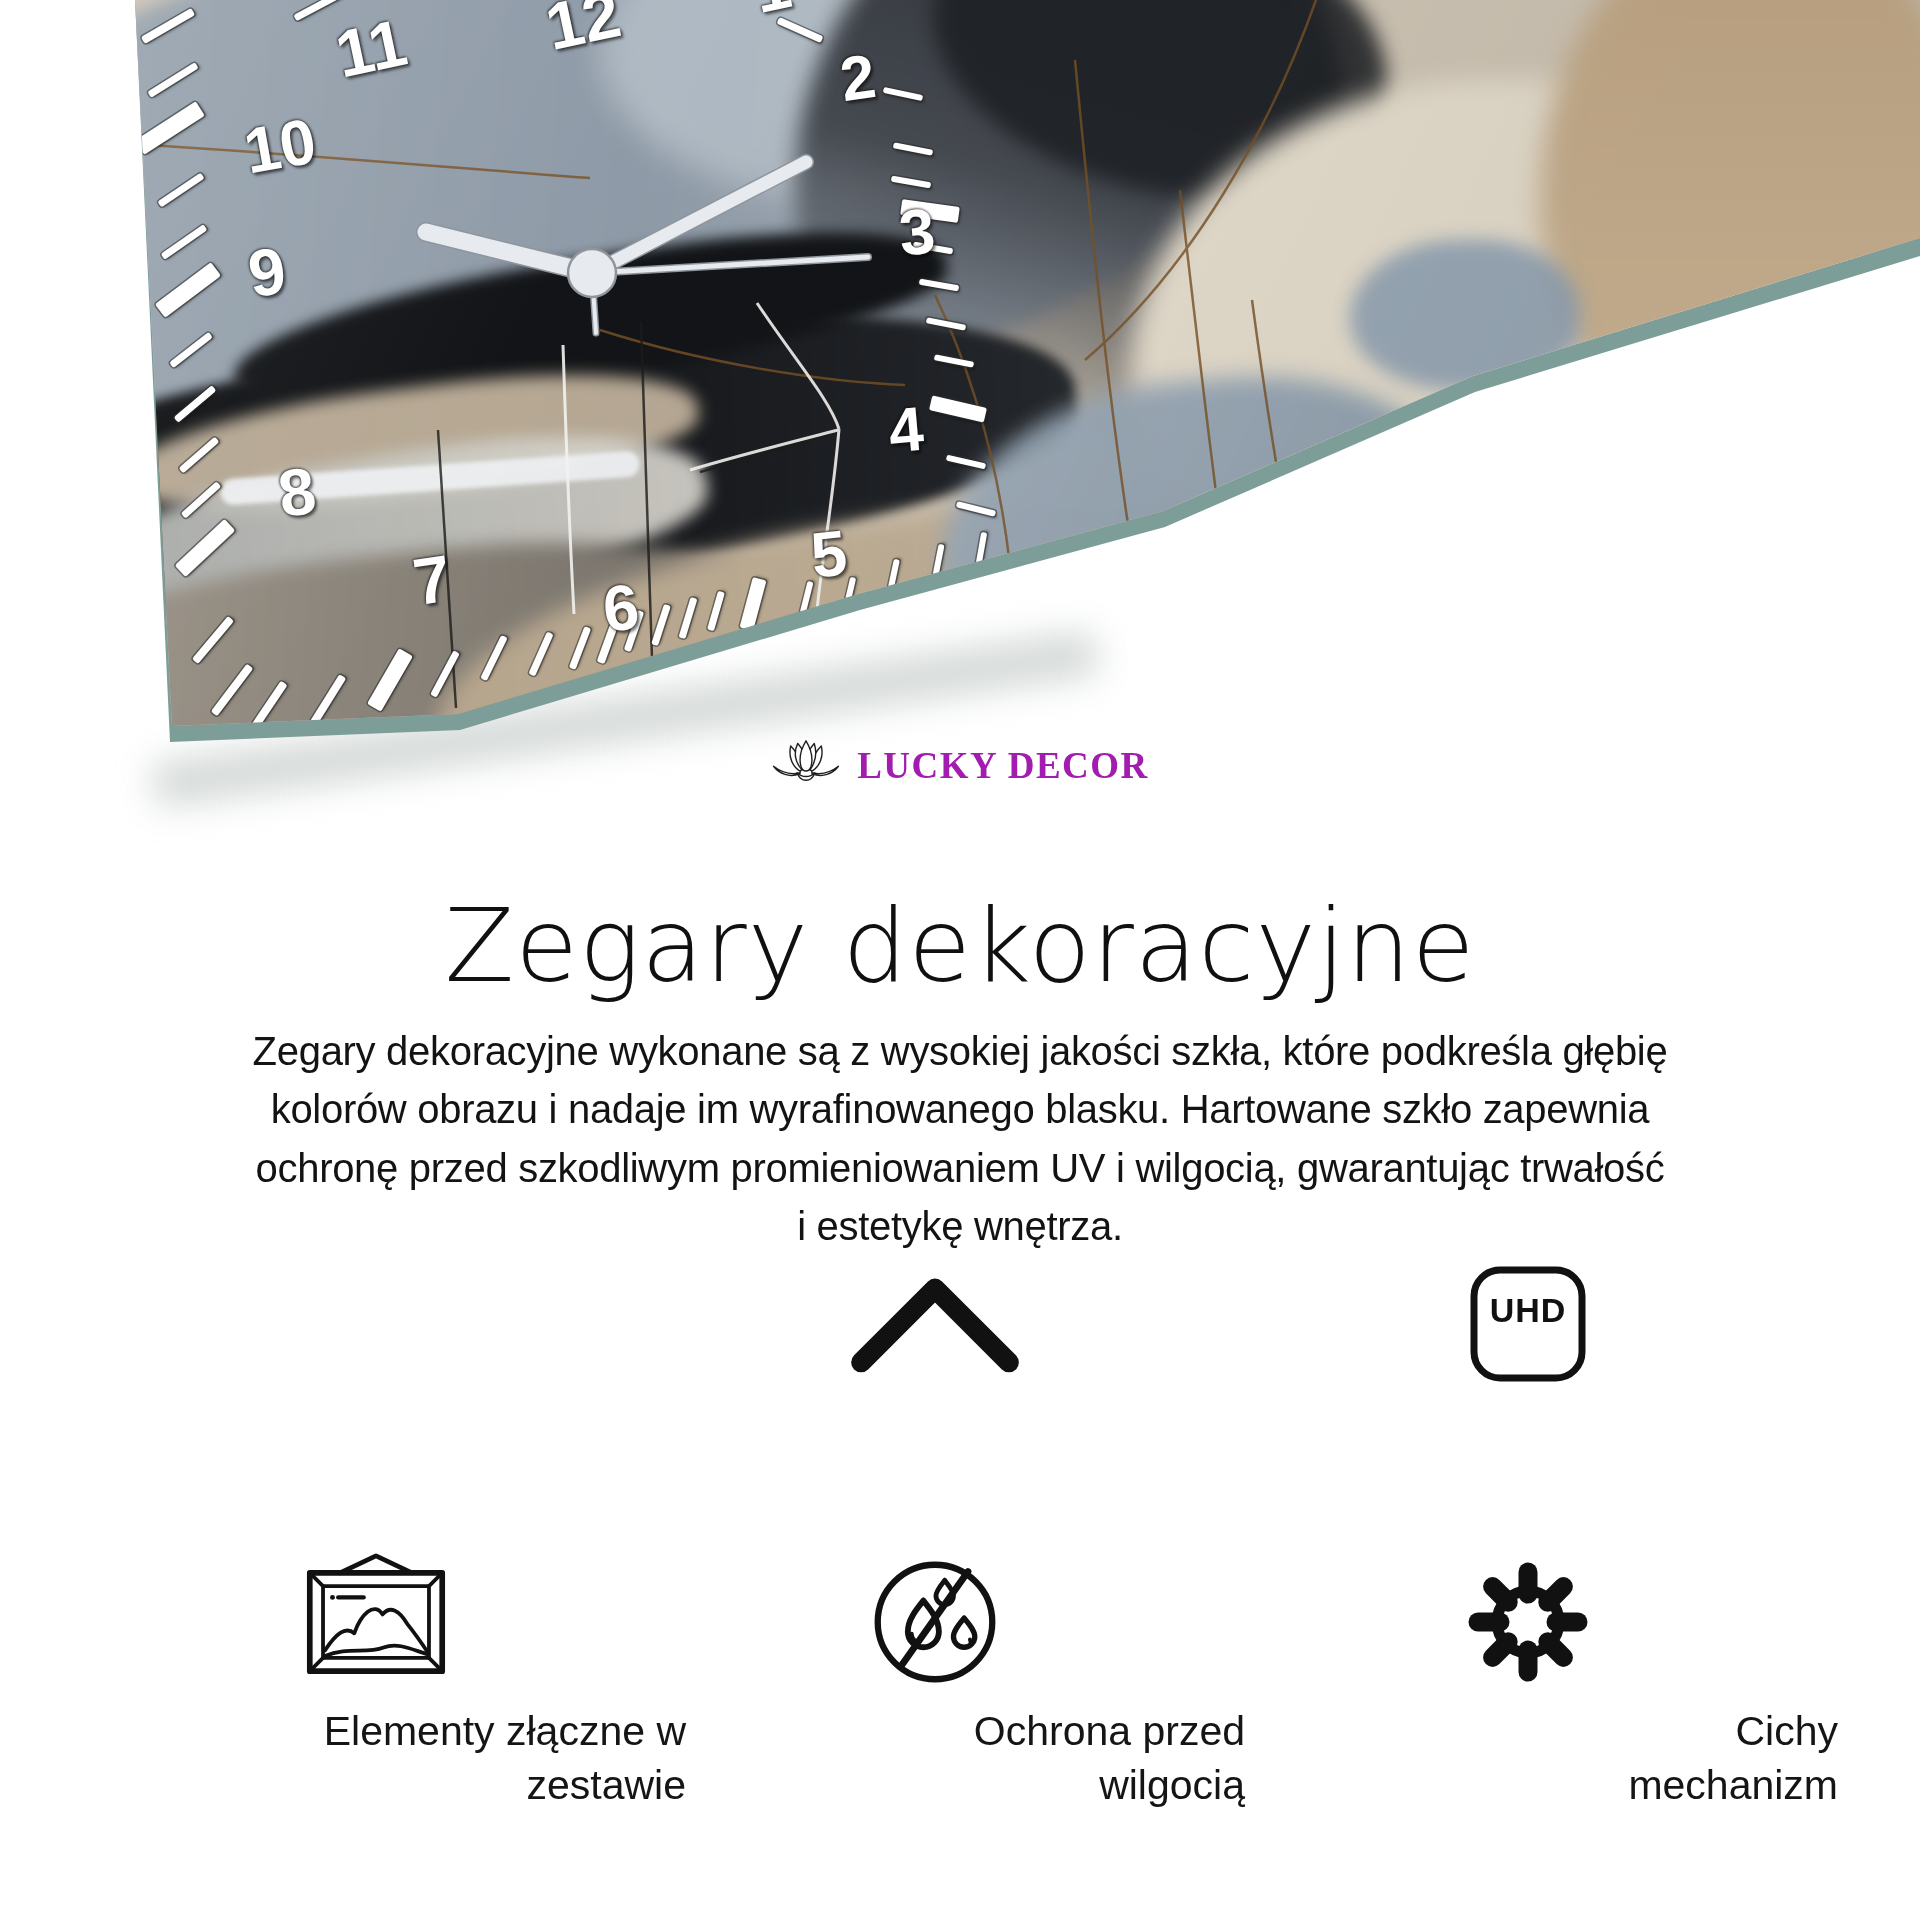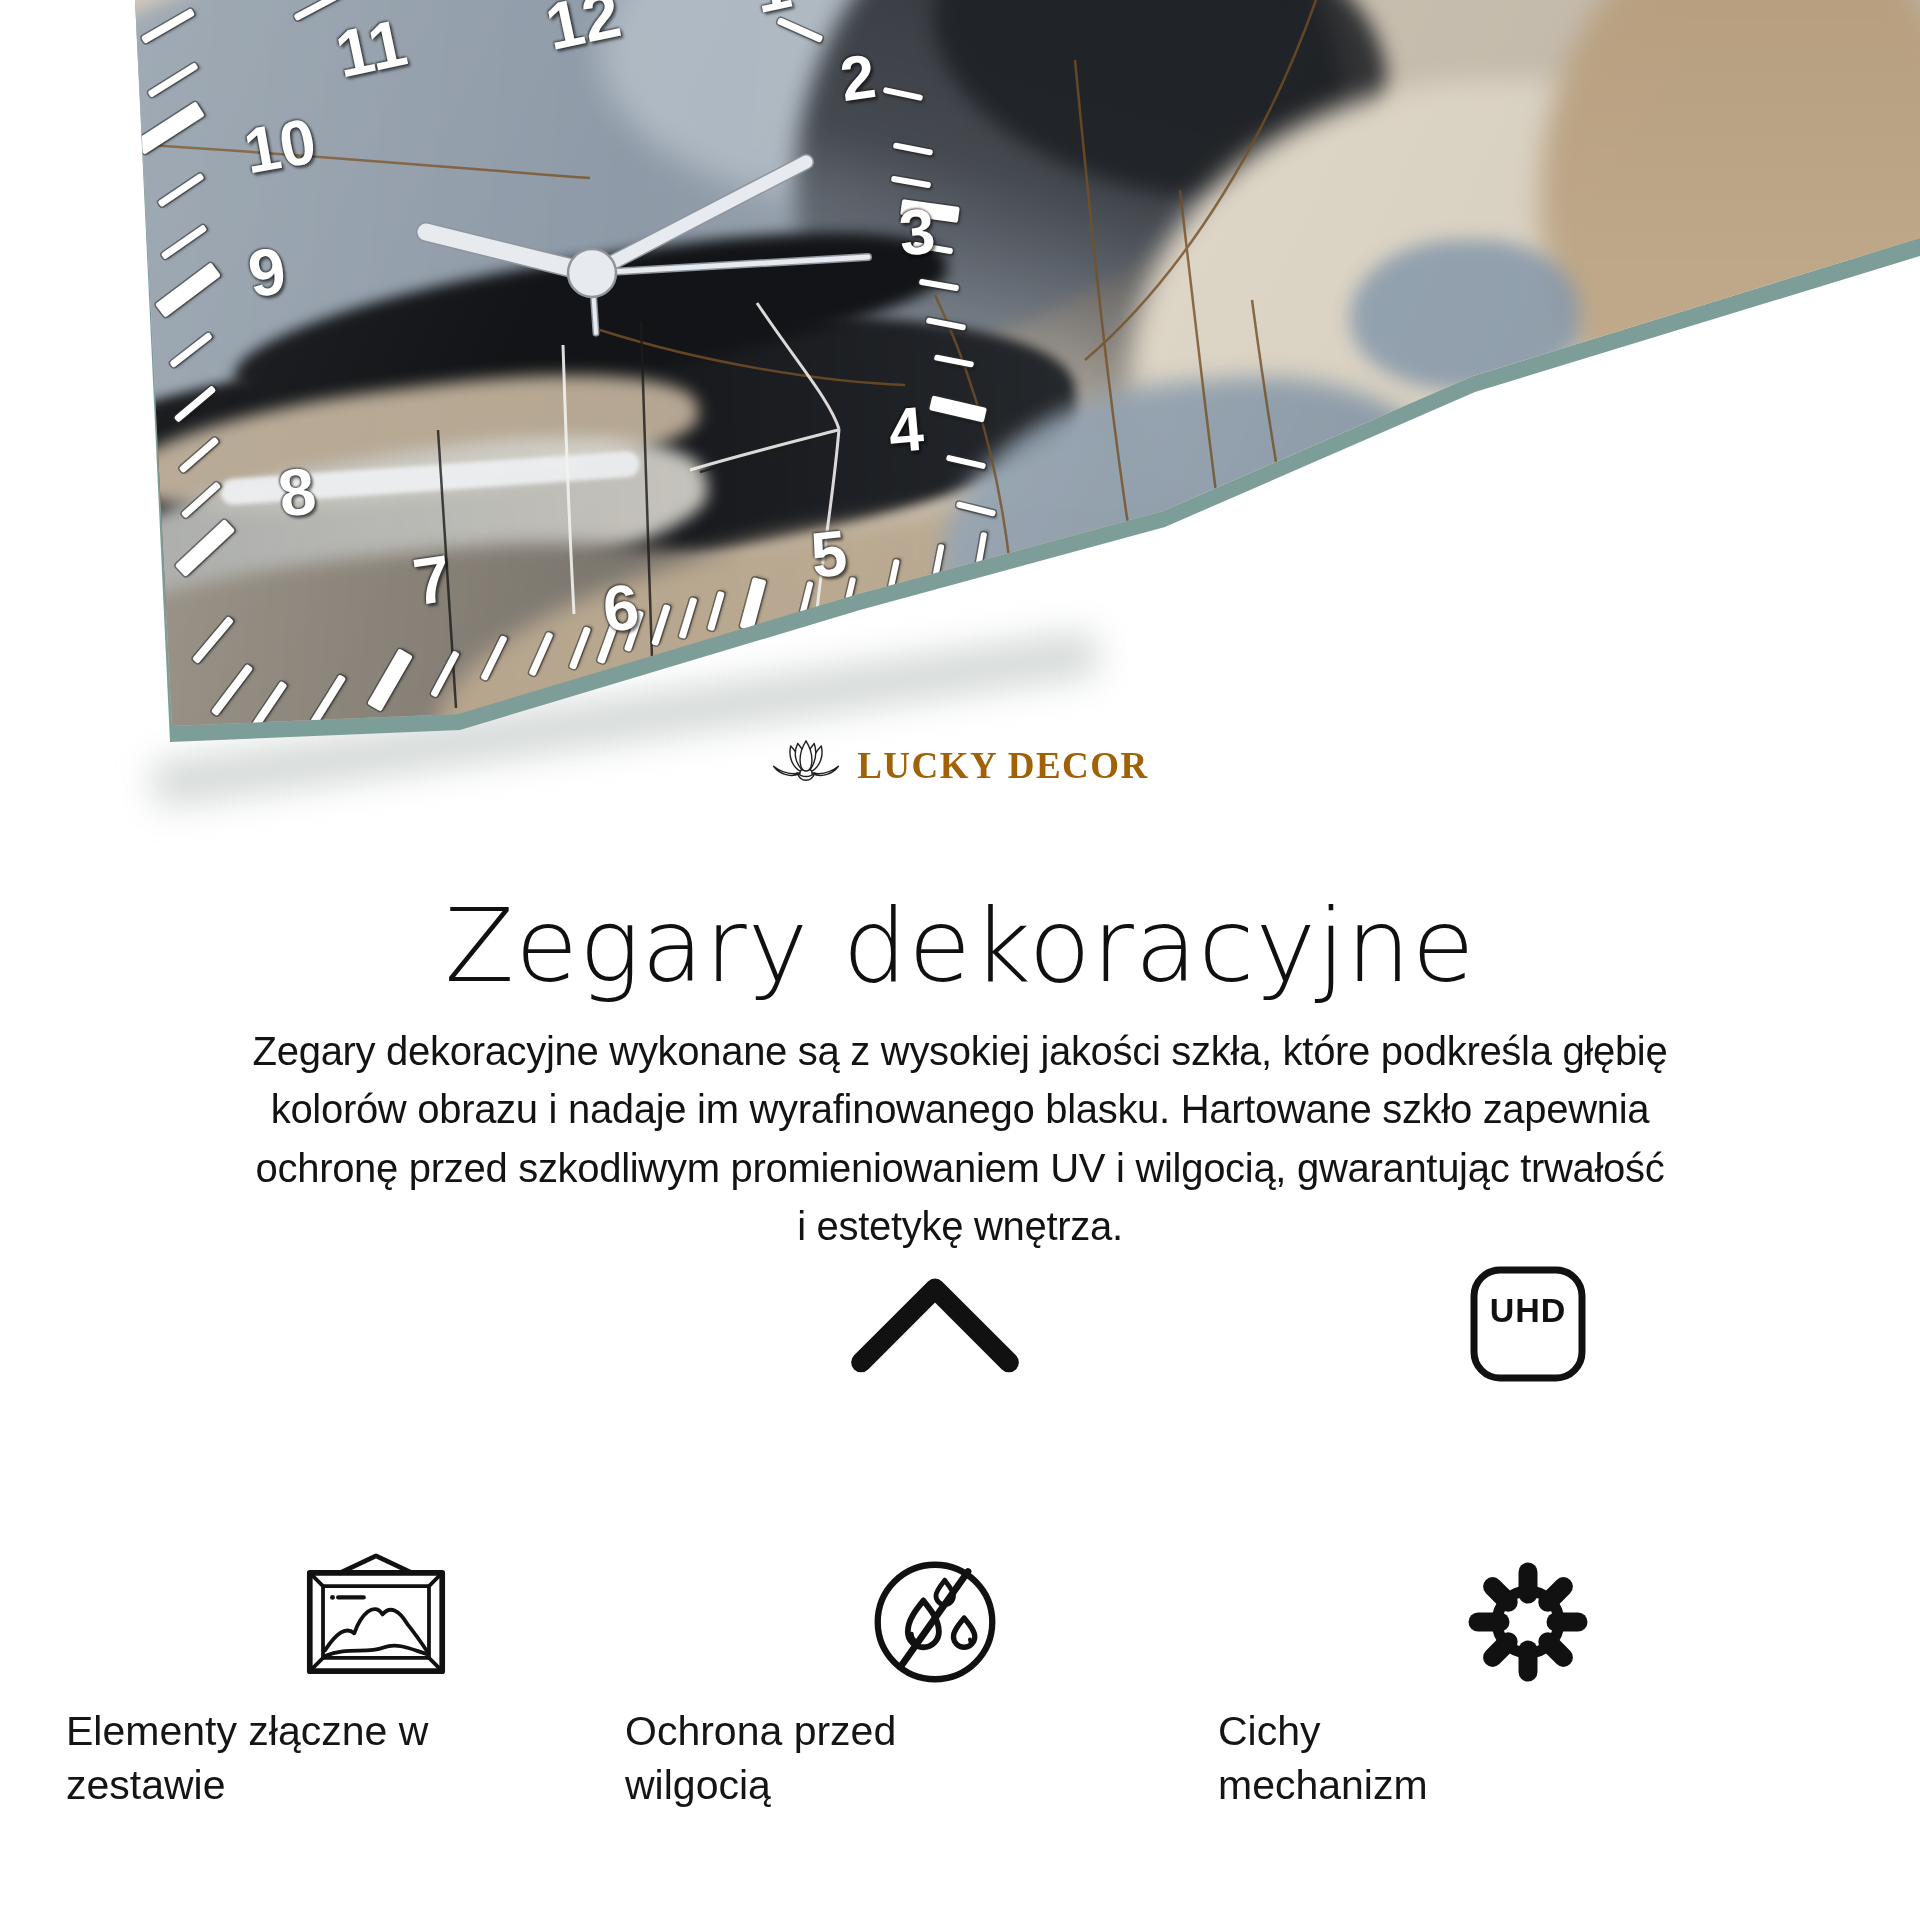--- a/index.html
+++ b/index.html
@@ -35,28 +35,28 @@
   .streaks{position:absolute;inset:0;}
 
   .tick{position:absolute;background:#ffffff;border-radius:2.5px;
         box-shadow:0 0 0 1.5px rgba(45,45,45,.55),2px 2px 3px rgba(0,0,0,.35);}
   .numeral{position:absolute;font-weight:700;color:#ffffff;line-height:1;
            text-shadow:0 0 3px rgba(25,25,25,.9),2px 3px 3px rgba(0,0,0,.5),-1px -1px 2px rgba(0,0,0,.4);}
   .hands-svg{position:absolute;inset:0;}
 
   
   .logo-row{position:absolute;left:0;right:0;top:736px;display:flex;align-items:center;justify-content:center;z-index:2;}
-  .brand-name{font-family:"Liberation Serif",serif;font-weight:700;font-size:37px;letter-spacing:1.5px;color:#a16207;margin-left:16px;}
+  .brand-name{font-family:"Liberation Serif",serif;font-weight:700;font-size:37px;letter-spacing:1.5px;color:#a21caf;margin-left:16px;}
   .page-title{position:absolute;left:0;right:0;top:818px;text-align:center;z-index:2;
               font-family:"DejaVu Sans","Liberation Sans",sans-serif;font-weight:200;font-size:102px;color:#101010;letter-spacing:1px;}
   .intro{position:absolute;left:60px;right:60px;top:982px;text-align:center;z-index:2;
          font-size:40px;line-height:1.46;color:#131313;white-space:pre-line;letter-spacing:-0.3px;}
 
   
-  .feature{position:absolute;width:620px;text-align:left;z-index:2;}
+  .feature{position:absolute;width:620px;text-align:right;z-index:2;}
   .feature .icon-box{height:132px;display:flex;align-items:center;justify-content:center;}
   .feature .label{margin-top:16px;font-size:41px;line-height:1.32;color:#151515;white-space:pre-line;}
   .f1{left:83px;top:1258px;}  .f2{left:625px;top:1258px;}  .f3{left:1218px;top:1258px;}
   .f4{left:66px;top:1556px;}  .f5{left:625px;top:1556px;}  .f6{left:1218px;top:1556px;}
   svg.ic{display:block;}
 </style>
 </head>
 <body>
 
 <div class="canvas">

